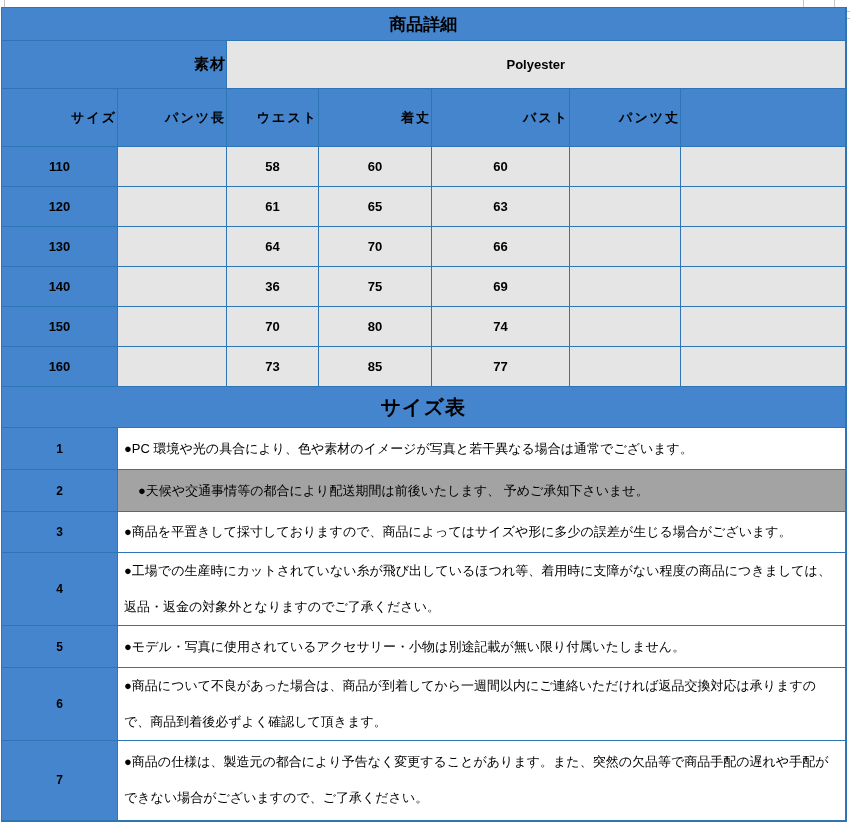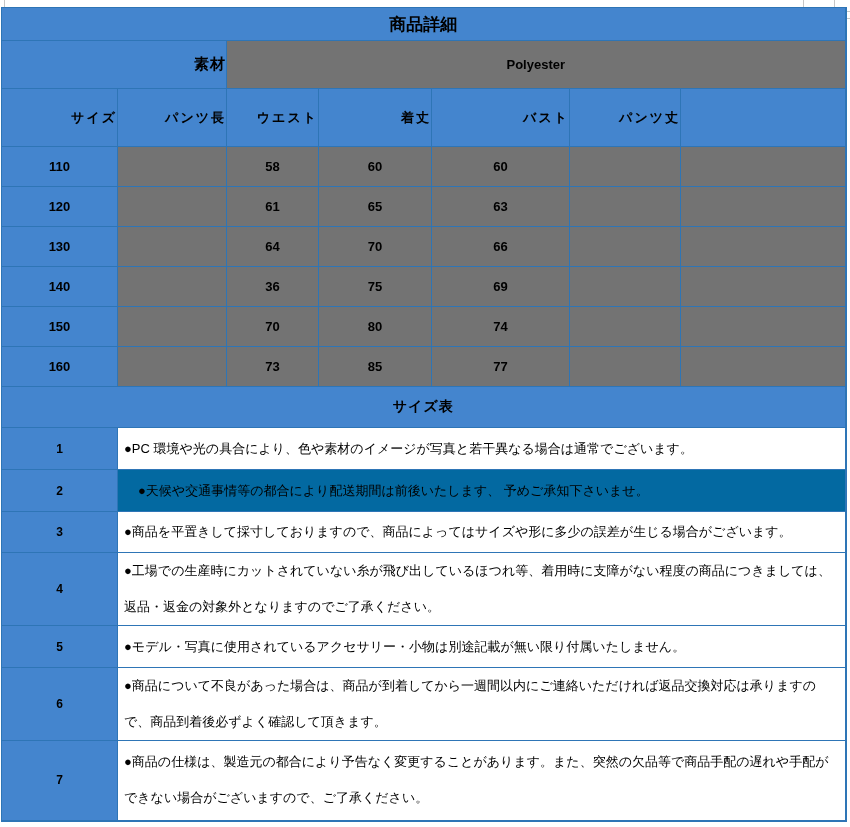--- a/index.html
+++ b/index.html
@@ -8,33 +8,33 @@
     font-family:"Liberation Sans","DejaVu Sans",sans-serif;color:#000;
     overflow:hidden;
   }
   table.sheet{
     position:absolute;left:1px;top:7px;width:844px;
     border-collapse:collapse;table-layout:fixed;
     border:1px solid #2E75B6;border-right:2px solid #2E75B6;border-bottom:2px solid #2E75B6;
   }
   td,th{border:1px solid #2E75B6;padding:0;overflow:hidden;vertical-align:middle;}
   .blue{background:#4485CE;}
-  .white{background:#737373;}
+  .white{background:#e5e5e5;}
   .title-row th{height:32px;font-size:17px;font-weight:bold;text-align:center;}
   .mat-row th{height:47px;font-size:15px;font-weight:bold;text-align:right;letter-spacing:1px;}
   .mat-row td{height:47px;font-size:13px;font-weight:bold;text-align:center;}
   .head-row th{height:57px;font-size:13px;font-weight:bold;text-align:right;letter-spacing:2px;margin-top:24px;}
   .data-row td{height:39px;font-size:13px;font-weight:bold;text-align:center;}
-  .section-row th{height:40px;font-size:14px;font-weight:bold;text-align:center;letter-spacing:1px;margin-left:8px;}
+  .section-row th{height:40px;font-size:20px;font-weight:bold;text-align:center;letter-spacing:1px;margin-left:8px;}
   .note-row td.no{font-size:12px;font-weight:bold;text-align:center;}
   .note-row td.note-text{
     background:#fff;font-size:13px;text-align:left;
     padding:0 4px 0 6px;line-height:36px;
   }
-  .note-row td.note-text.alt{background:#0369a1;padding-left:20px;}
+  .note-row td.note-text.alt{background:#a3a3a3;padding-left:20px;}
   
   .artifact{position:absolute;background:#c6c6c6;}
 </style>
 </head>
 <body>
 
 <div class="artifact" style="left:4px;top:0;width:1px;height:7px;"></div>
 <div class="artifact" style="left:803px;top:0;width:1px;height:11px;"></div>
 <div class="artifact" style="left:834px;top:0;width:1px;height:18px;"></div>
 <div class="artifact" style="left:803px;top:11px;width:47px;height:1px;"></div>

